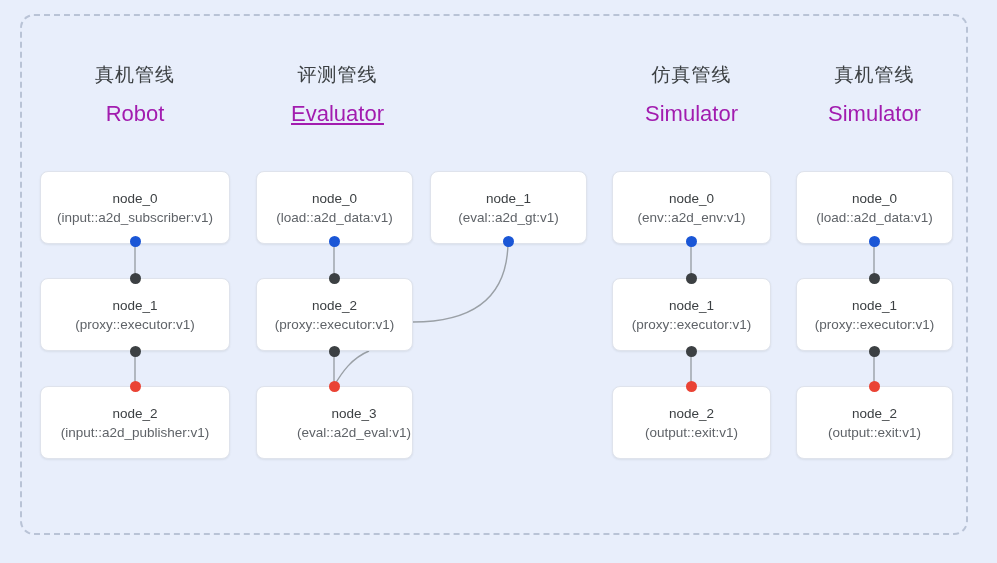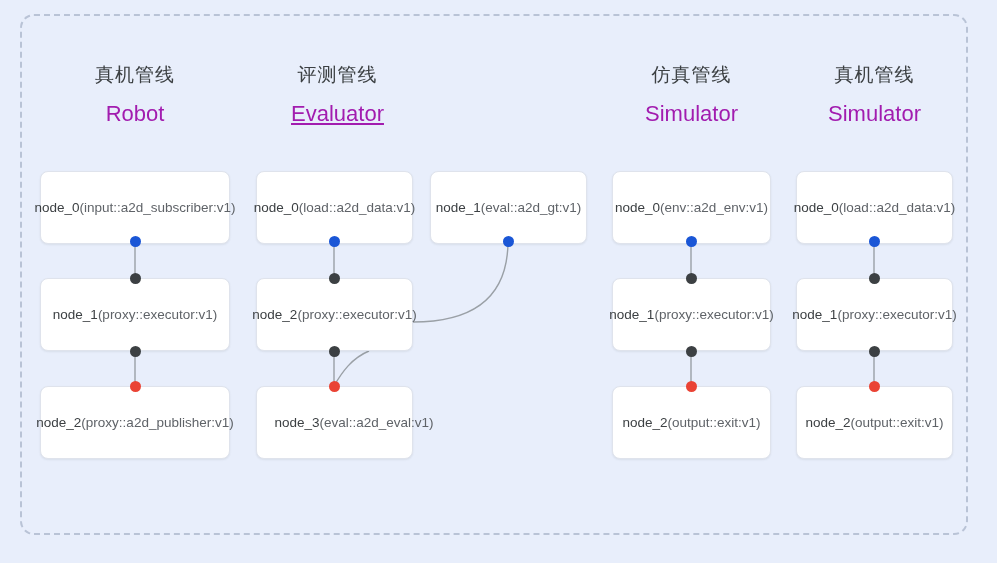--- a/index.html
+++ b/index.html
@@ -53,20 +53,21 @@
     margin-top: 13px;
   }
   .node-box {
     position: absolute;
     box-sizing: border-box;
     background: #ffffff;
     border: 1px solid #dfe3ec;
     border-radius: 8px;
     box-shadow: 0 1px 2px rgba(60,64,67,0.09);
     display: flex;
+    flex-direction: column;
     align-items: center;
     justify-content: center;
     height: 73px;
   }
   .node-title {
     font-size: 13.5px;
     color: #3c4043;
     line-height: 19px;
     white-space: nowrap;
   }
@@ -141,21 +142,21 @@
   <div class="node-box" style="left:40px; top:171px; width:190px;">
     <div class="node-title">node_0</div>
     <div class="node-sub">(input::a2d_subscriber:v1)</div>
   </div>
   <div class="node-box" style="left:40px; top:278px; width:190px;">
     <div class="node-title">node_1</div>
     <div class="node-sub">(proxy::executor:v1)</div>
   </div>
   <div class="node-box" style="left:40px; top:386px; width:190px;">
     <div class="node-title">node_2</div>
-    <div class="node-sub">(proxy::a2d_publisher:v1)</div>
+    <div class="node-sub">(input::a2d_publisher:v1)</div>
   </div>
 
   <div class="node-box" style="left:256px; top:171px; width:157px;">
     <div class="node-title">node_0</div>
     <div class="node-sub">(load::a2d_data:v1)</div>
   </div>
   <div class="node-box" style="left:430px; top:171px; width:157px;">
     <div class="node-title">node_1</div>
     <div class="node-sub">(eval::a2d_gt:v1)</div>
   </div>

